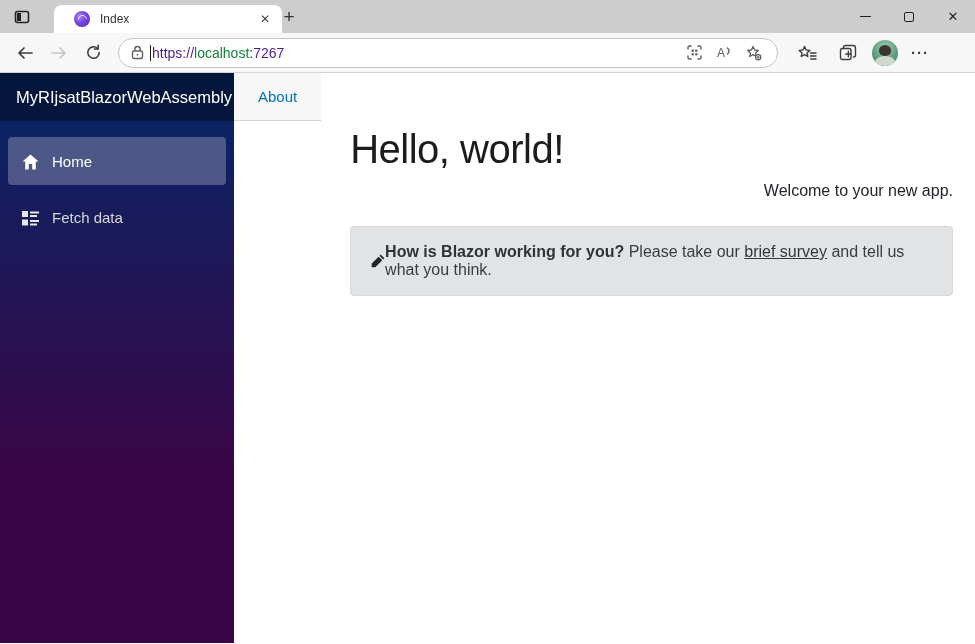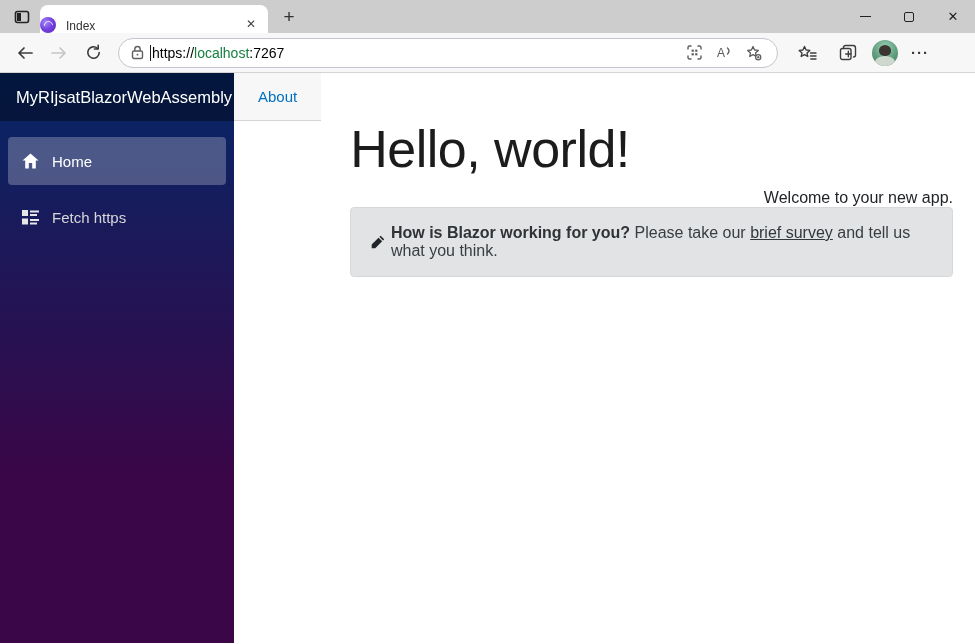--- a/index.html
+++ b/index.html
@@ -13,23 +13,23 @@
   .tab-strip {
     height:33px; background:#cdcdcd;
     display:flex; align-items:center; position:relative;
   }
   .tab-layout-btn {
     width:26px; height:26px; margin-left:9px;
     display:flex; align-items:center; justify-content:center;
     border-radius:4px; cursor:pointer;
   }
   .tab {
-    position:absolute; left:40px; top:5px; width:228px; height:28px;
+    position:absolute; left:54px; top:5px; width:228px; height:28px;
     background:#fff; border-radius:8px 8px 0 0;
-    display:flex; align-items:flex-end; padding:0 8px 0 0;
+    display:flex; align-items:center; padding:0 8px 0 20px;
   }
   .favicon { width:16px; height:16px; border-radius:50%;
     background: radial-gradient(circle at 35% 35%, #a78bfa 0%, #7444e0 45%, #5b21b6 100%);
     position:relative; flex:none;
   }
   .favicon::after{ content:""; position:absolute; left:4px; top:4px; width:7px; height:7px;
     border:1.5px solid rgba(255,255,255,.85); border-radius:50%; border-bottom-color:transparent; border-right-color:transparent; transform:rotate(40deg);}
   .tab-title { flex:1; font-size:12px; color:#333; margin-left:10px; white-space:nowrap; overflow:hidden; }
   .tab-close { width:18px; height:18px; display:flex; align-items:center; justify-content:center;
     font-size:12px; color:#444; border-radius:4px; cursor:pointer; }
@@ -51,21 +51,21 @@
   .tb-btn { width:34px; height:32px; display:flex; align-items:center; justify-content:center;
     border-radius:6px; cursor:pointer; flex:none; }
   .tb-btn svg { display:block; }
   .url-bar {
     width:660px; height:30px; margin:0 6px 0 8px; background:#fff;
     border:1px solid #c3c6cc; border-radius:15px;
     display:flex; align-items:center; padding:0 10px 0 12px; flex:none;
   }
   .caret { width:1px; height:16px; background:#1a1a1a; margin:0 1px 0 6px; }
   .url-text { font-size:14px; white-space:nowrap; }
-  .url-scheme, .url-port { color:#000000;text-align:right; }
+  .url-scheme, .url-port { color:#4c1d95;text-align:right; }
   .url-host { color:#15803d; }
   .url-icons { margin-left:auto; display:flex; gap:4px; }
   .pill-icon { width:26px; height:26px; display:flex; align-items:center; justify-content:center;
     border-radius:50%; cursor:pointer; color:#5c5c5c; }
   .toolbar-right { display:flex; align-items:center; gap:7px; margin-left:6px; }
   .avatar {
     width:26px; height:26px; border-radius:50%; overflow:hidden; cursor:pointer; flex:none;
     background: radial-gradient(circle at 50% 30%, #9fd0b5 0%, #5d9c7d 55%, #3f7a60 100%);
     position:relative;
   }
@@ -87,39 +87,39 @@
     background-image: linear-gradient(180deg, #052767 0%, #3a0647 70%);
   }
   .brand-row {
     height:48px; flex:none; background:rgba(0,0,0,0.4);
     display:flex; align-items:center; padding:9px 16px;
     color:#ffffff; font-size:16.5px; white-space:nowrap; overflow:hidden;
   }
   .nav { padding-top:16px; display:flex; flex-direction:column; gap:8px; }
   .nav-item {
     height:48px; margin:0 8px; border-radius:4px;
-    display:flex; align-items:center; padding:8px 14px;
+    display:flex; padding:16px 14px;
     color:#d7d7d7; font-size:15px; cursor:pointer;
   }
   .nav-item.active { background:rgba(255,255,255,0.25); color:#ffffff; }
   .nav-icon { width:17px; height:17px; margin-right:13px; flex:none; display:flex; align-items:center; justify-content:center; }
 
   .main { flex:1; display:flex; flex-direction:row; background:#fff; min-width:0; }
   .top-row {
     height:48px; flex:none; background:#f7f7f7; border-bottom:1px solid #d6d5d5;
     display:flex; align-items:center; justify-content:flex-end; padding:0 24px;
   }
   .about-link { color:#0071c1; font-size:15px; text-decoration:none; cursor:pointer; }
   .content { padding:20px 22px 0 29px; }
-  .page-title { font-size:52px; font-weight:400; color:#1c1c1c; margin:26px 0 10px; letter-spacing:-0.5px; }
+  .page-title { font-size:40px; font-weight:400; color:#1c1c1c; margin:34px 0 10px; letter-spacing:-0.5px; }
   .welcome { font-size:16px; color:#212529; margin:0;text-align:right; }
   .alert {
-    background:#e2e3e5; border:1px solid #d6d8db; border-radius:4px;
+    margin-top:26px; background:#e2e3e5; border:1px solid #d6d8db; border-radius:4px;
     padding:16px 20px; color:#383d41; font-size:16px;
-    display:flex; align-items:center; gap:6px;
+    display:flex; align-items:center; gap:0;
   }
   .alert-text b { color:#2f3336; }
   .survey-link { color:#33383c; text-decoration:underline; cursor:pointer; }
 </style>
 </head>
 <body>
 
 <div class="tab-strip">
   <div class="tab-layout-btn">
     <svg width="16" height="16" viewBox="0 0 16 16">
@@ -238,21 +238,21 @@
         <span class="nav-icon">
           <svg width="17" height="16" viewBox="0 0 17 16">
             <rect x="0" y="1" width="6" height="6" fill="#e6e6e6"></rect>
             <rect x="8" y="1.5" width="9" height="2" fill="#e6e6e6"></rect>
             <rect x="8" y="5" width="7" height="2" fill="#e6e6e6"></rect>
             <rect x="0" y="9.5" width="6" height="6" fill="#e6e6e6"></rect>
             <rect x="8" y="10" width="9" height="2" fill="#e6e6e6"></rect>
             <rect x="8" y="13.5" width="7" height="2" fill="#e6e6e6"></rect>
           </svg>
         </span>
-        <span>Fetch https</span>
+        <span>Fetch data</span>
       </div>
     </div>
   </div>
 
   <div class="main">
     <div class="top-row">
       <a class="about-link">About</a>
     </div>
     <div class="content">
       <h1 class="page-title">Hello, world!</h1>

